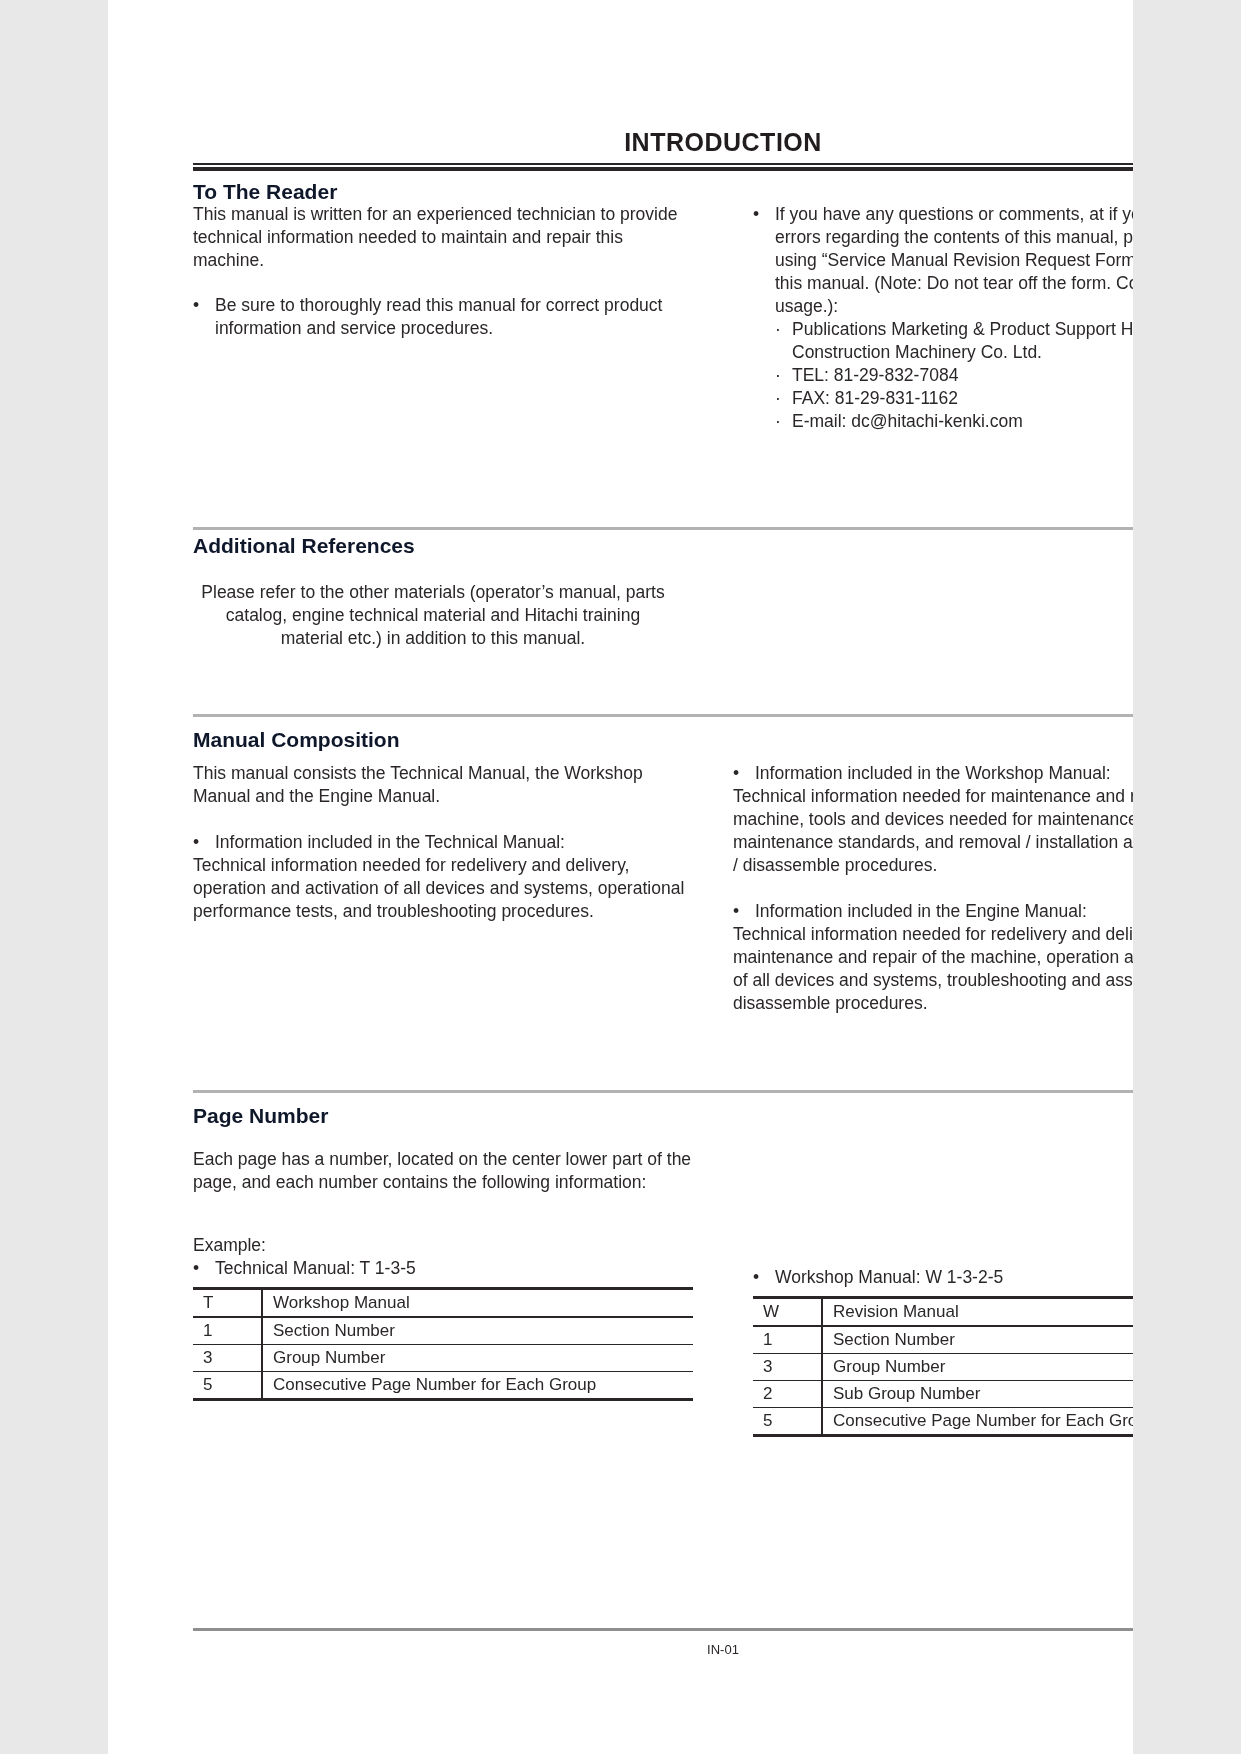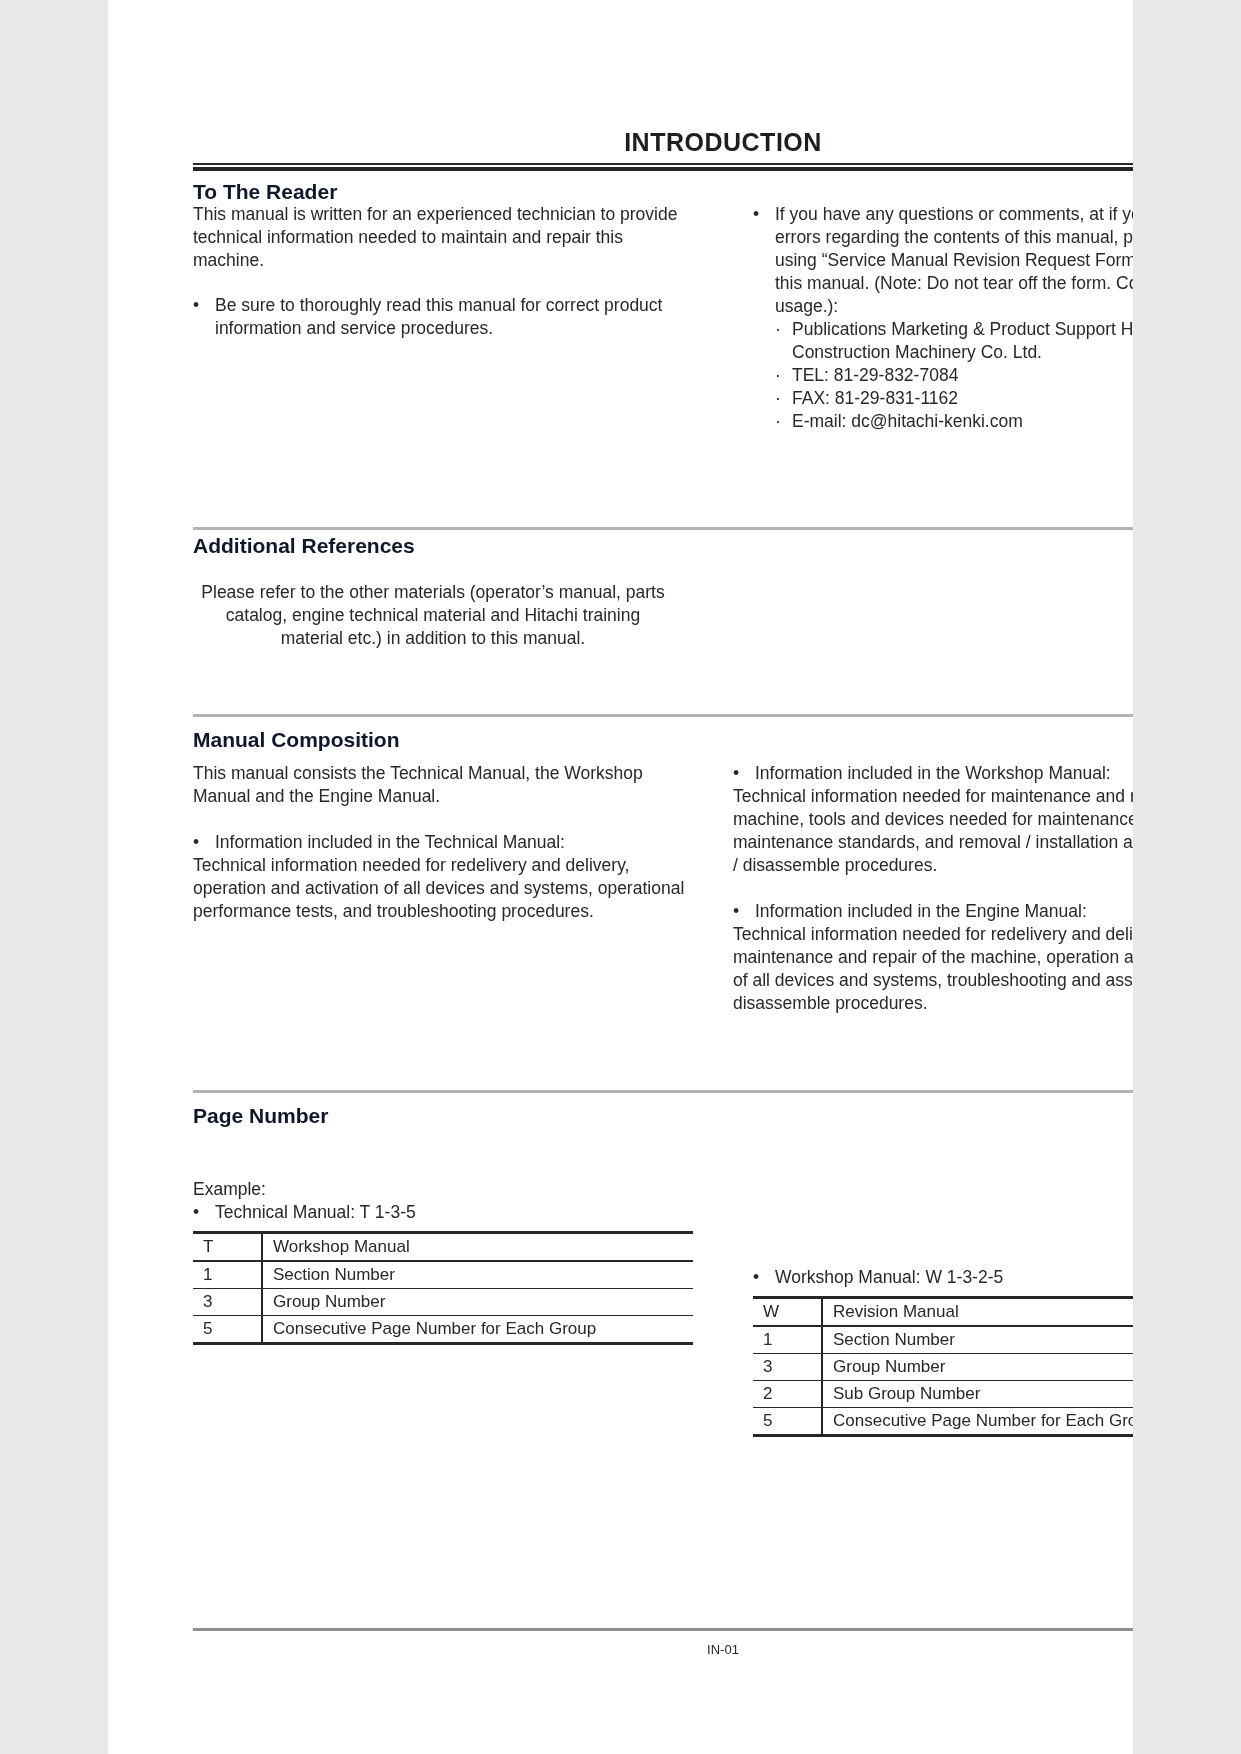--- a/index.html
+++ b/index.html
@@ -44,21 +44,21 @@
   .para, .pline { margin:0; font-size:17.5px; line-height:23px; }
   .half { top:581px; width:480px; font-size:17.5px; line-height:23px; margin:0;text-align:center; }
 
   .bp { display:flex; font-size:17.5px; line-height:23px; }
   .bp .dot { flex:none; width:22px; }
   .sbp { display:flex; font-size:17.5px; line-height:23px; padding-left:22px; }
   .sbp .dot { flex:none; width:17px; }
 
   .mt22 { margin-top:22px; }
   .mt23 { margin-top:23px; }
-  .mt28 { margin-top:30px; }
+  .mt28 { margin-top:40px; }
 
   .rightwrap { margin-top:118px; }
 
   table.ptable {
     border-collapse:collapse;
     width:100%;
     margin-top:7px;
     border-top:3px solid #2a2627;
     border-bottom:3px solid #2a2627;
   }
@@ -146,20 +146,21 @@
         <span>Information included in the Engine Manual:</span>
       </div>
       <p class="para">Technical information needed for redelivery and delivery and maintenance and repair of the machine, operation and activation of all devices and systems, troubleshooting and assemble / disassemble procedures.</p>
     </div>
   </div>
 
   <div class="abs rule r3"></div>
   <h2 class="abs heading s4h">Page Number</h2>
   <div class="abs cols s4b">
     <div class="col">
+      <p class="para">Each page has a number, located on the center lower part of the page, and each number contains the following information:</p>
       <p class="pline mt28">Example:</p>
       <div class="bp">
         <span class="dot">•</span>
         <span>Technical Manual: T 1-3-5</span>
       </div>
       <table class="ptable">
         <tbody>
             <tr class="hdr">
           <td class="code">T</td>
           <td class="desc">Workshop Manual</td>

